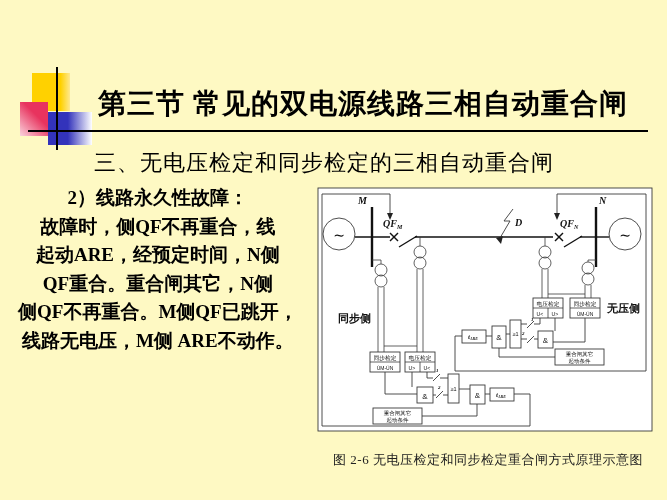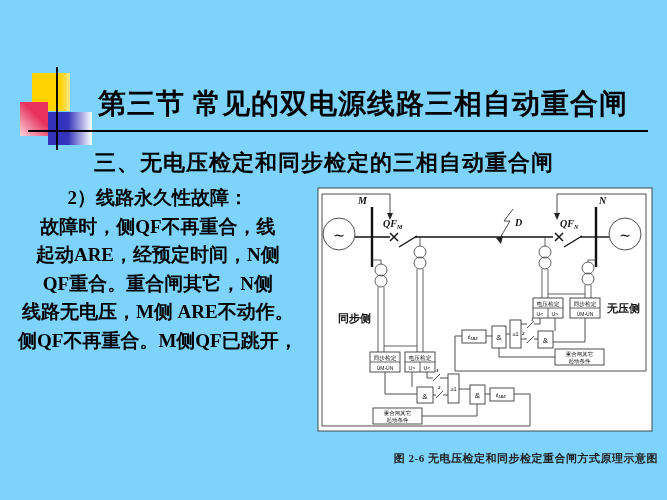--- a/index.html
+++ b/index.html
@@ -1,37 +1,37 @@
 <!DOCTYPE html>
 <html><head>
 <meta charset="utf-8">
 <style>
   html,body{margin:0;padding:0;background:#fff;}
-  .slide{position:relative;width:667px;height:500px;background:#7dd3fc;overflow:hidden;
+  .slide{position:relative;width:667px;height:500px;background:#fef9c3;overflow:hidden;
          font-family:"Liberation Serif",serif;color:#000;}
   
   .sq{position:absolute;}
   .sq-yellow{left:32px;top:73px;width:38px;height:38px;
     background:linear-gradient(90deg,#ffd100 75%,#ffe98f 100%);}
   .sq-red{left:20px;top:102px;width:28px;height:34px;
     background:linear-gradient(225deg,#e8335e 40%,#fad4de 100%);}
   .sq-blue{left:48px;top:112px;width:44px;height:33px;
     background:linear-gradient(90deg,#3333bb 45%,#ffffff 100%);}
   .vline{position:absolute;left:56px;top:67px;width:2px;height:83px;background:#000;}
   .hline{position:absolute;left:28px;top:130px;width:620px;height:2px;background:#000;}
   .title{position:absolute;left:98px;top:85px;font-size:28px;font-weight:bold;
          letter-spacing:1px;white-space:nowrap;}
-  .subtitle{position:absolute;left:94px;top:148px;font-size:22px;font-weight:700;
+  .subtitle{position:absolute;left:94px;top:148px;font-size:22px;font-weight:400;
          letter-spacing:1px;white-space:nowrap;}
   .body{position:absolute;left:18px;top:184px;font-size:19px;font-weight:600;
         line-height:28.6px;}
   .body div{white-space:nowrap;text-align:center;}
   .diagram{position:absolute;left:308px;top:186px;}
-  .caption{position:absolute;left:318px;top:451px;width:340px;text-align:right;
-        font-size:11px;font-weight:bold;color:#222;letter-spacing:0.5px;white-space:nowrap;}
+  .caption{position:absolute;left:318px;top:451px;width:340px;text-align:center;
+        font-size:13px;font-weight:normal;color:#222;letter-spacing:0.5px;white-space:nowrap;}
   
   .wire{stroke:#3a3a3a;stroke-width:0.9;fill:none;}
   .thin{stroke:#3a3a3a;stroke-width:0.8;fill:none;}
   .box{stroke:#3a3a3a;stroke-width:0.9;fill:#ffffff;}
   .thick{stroke:#111;stroke-width:2.4;}
   .mainline{stroke:#111;stroke-width:1.4;fill:none;}
   .arrow{fill:#222;stroke:none;}
   text{fill:#111;font-family:"Liberation Sans",sans-serif;}
   .lbl-it{font-style:italic;font-weight:bold;font-family:"Liberation Serif",serif;}
   .cjk{font-family:"Liberation Sans",sans-serif;}
@@ -48,22 +48,22 @@
   <div class="hline"></div>
 
   <div class="title">第三节 常见的双电源线路三相自动重合闸</div>
   <div class="subtitle">三、无电压检定和同步检定的三相自动重合闸</div>
 
   <div class="body">
     <div>2）线路永久性故障：</div>
     <div>故障时，侧QF不再重合，线</div>
     <div>起动ARE，经预定时间，N侧</div>
     <div>QF重合。重合闸其它，N侧</div>
+    <div>侧QF不再重合。M侧QF已跳开，</div>
     <div>线路无电压，M侧 ARE不动作。</div>
-    <div>侧QF不再重合。M侧QF已跳开，</div>
   </div>
 
   <svg class="diagram" width="352" height="264" viewBox="308 186 352 264">
 
     <rect class="box" x="318" y="188" width="334" height="243" fill="none"></rect>
 
     <g>
       <polyline class="wire" points="514,394 530,394 530,426 322,426 322,194 390,194 390,214"></polyline>
       <polygon class="arrow" points="387,213 393,213 390,220"></polygon>
     </g>

